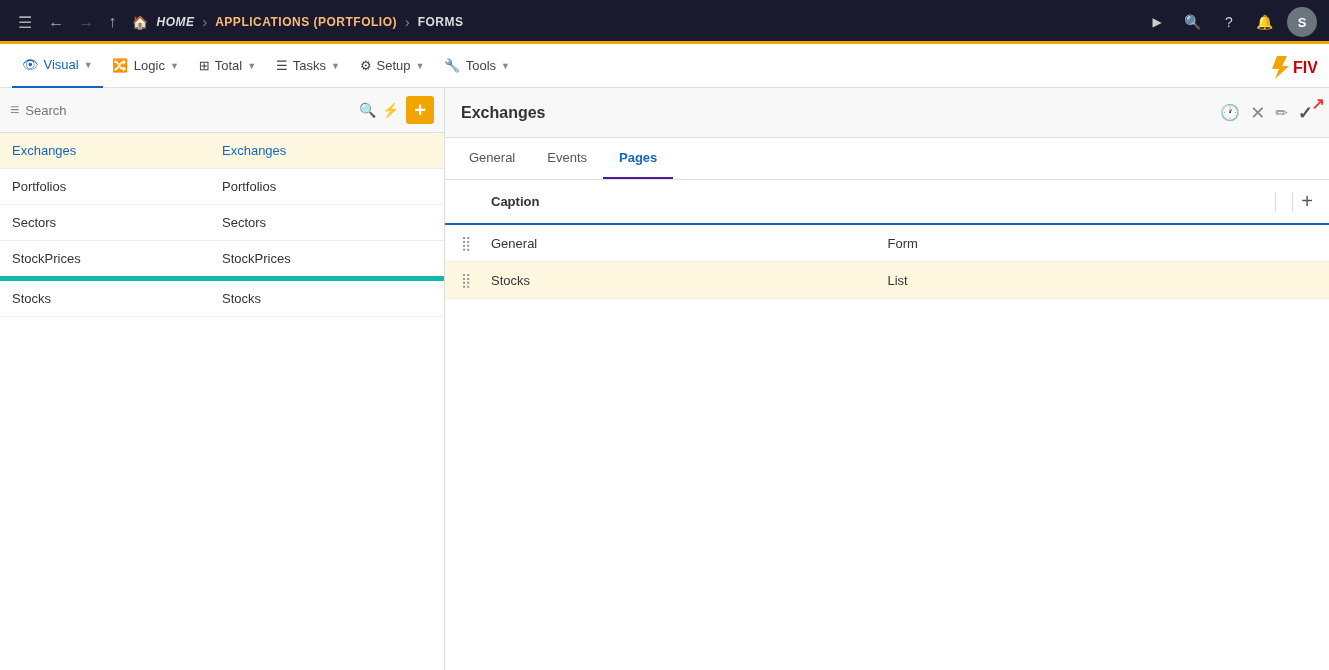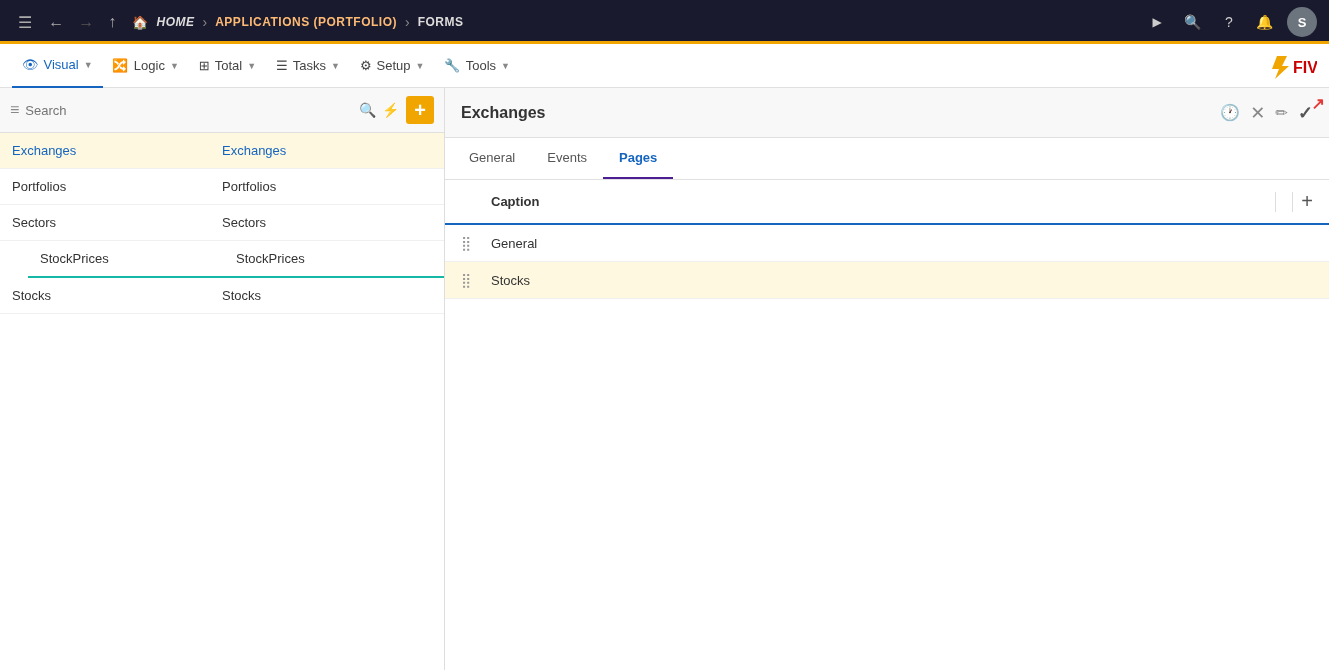--- a/index.html
+++ b/index.html
@@ -107,21 +107,21 @@
       <div style="display:flex; padding:10px 12px; border-bottom:1px solid #f0f0f0; cursor:pointer;">
         <div style="flex:1; font-size:13px; color:#333;">Portfolios</div>
         <div style="flex:1; font-size:13px; color:#333;">Portfolios</div>
       </div>
 
       <div style="display:flex; padding:10px 12px; border-bottom:1px solid #f0f0f0; cursor:pointer;">
         <div style="flex:1; font-size:13px; color:#333;">Sectors</div>
         <div style="flex:1; font-size:13px; color:#333;">Sectors</div>
       </div>
 
-      <div style="display:flex; padding:10px 12px; border-bottom:2px solid #14b8a6; cursor:pointer;margin-left:28px;">
+      <div style="display:flex; padding:10px 12px; border-bottom:5px solid #14b8a6; cursor:pointer;">
         <div style="flex:1; font-size:13px; color:#333;">StockPrices</div>
         <div style="flex:1; font-size:13px; color:#333;">StockPrices</div>
       </div>
 
       <div style="display:flex; padding:10px 12px; border-bottom:1px solid #f0f0f0; cursor:pointer;">
         <div style="flex:1; font-size:13px; color:#333;">Stocks</div>
         <div style="flex:1; font-size:13px; color:#333;">Stocks</div>
       </div>
     </div>
 
@@ -164,25 +164,27 @@
         <div style="width:1px; height:20px; background:#ddd; margin:0 8px;"></div>
         <div style="color:#555; cursor:pointer; font-size:20px; font-weight:300;">+</div>
       </div>
 
       <div>
 
         <div style="display:flex; padding:10px 16px; border-bottom:1px solid #f0f0f0; align-items:center; cursor:pointer;">
           <div style="width:30px; color:#999; font-size:14px; cursor:grab;">⣿</div>
           <div style="flex:1; font-size:13px; color:#333;">General</div>
           <div style="width:9px;"></div>
+          <div style="flex:1; font-size:13px; color:#333;">Form</div>
           <div style="width:38px;"></div>
         </div>
 
         <div style="display:flex; padding:10px 16px; border-bottom:1px solid #f0f0f0; align-items:center; cursor:pointer; background:#fff8e1;">
           <div style="width:30px; color:#999; font-size:14px; cursor:grab;">⣿</div>
           <div style="flex:1; font-size:13px; color:#333;">Stocks</div>
           <div style="width:9px;"></div>
+          <div style="flex:1; font-size:13px; color:#333;">List</div>
           <div style="width:38px;"></div>
         </div>
       </div>
     </div>
   </div>
 </div>
 
 </body></html>

